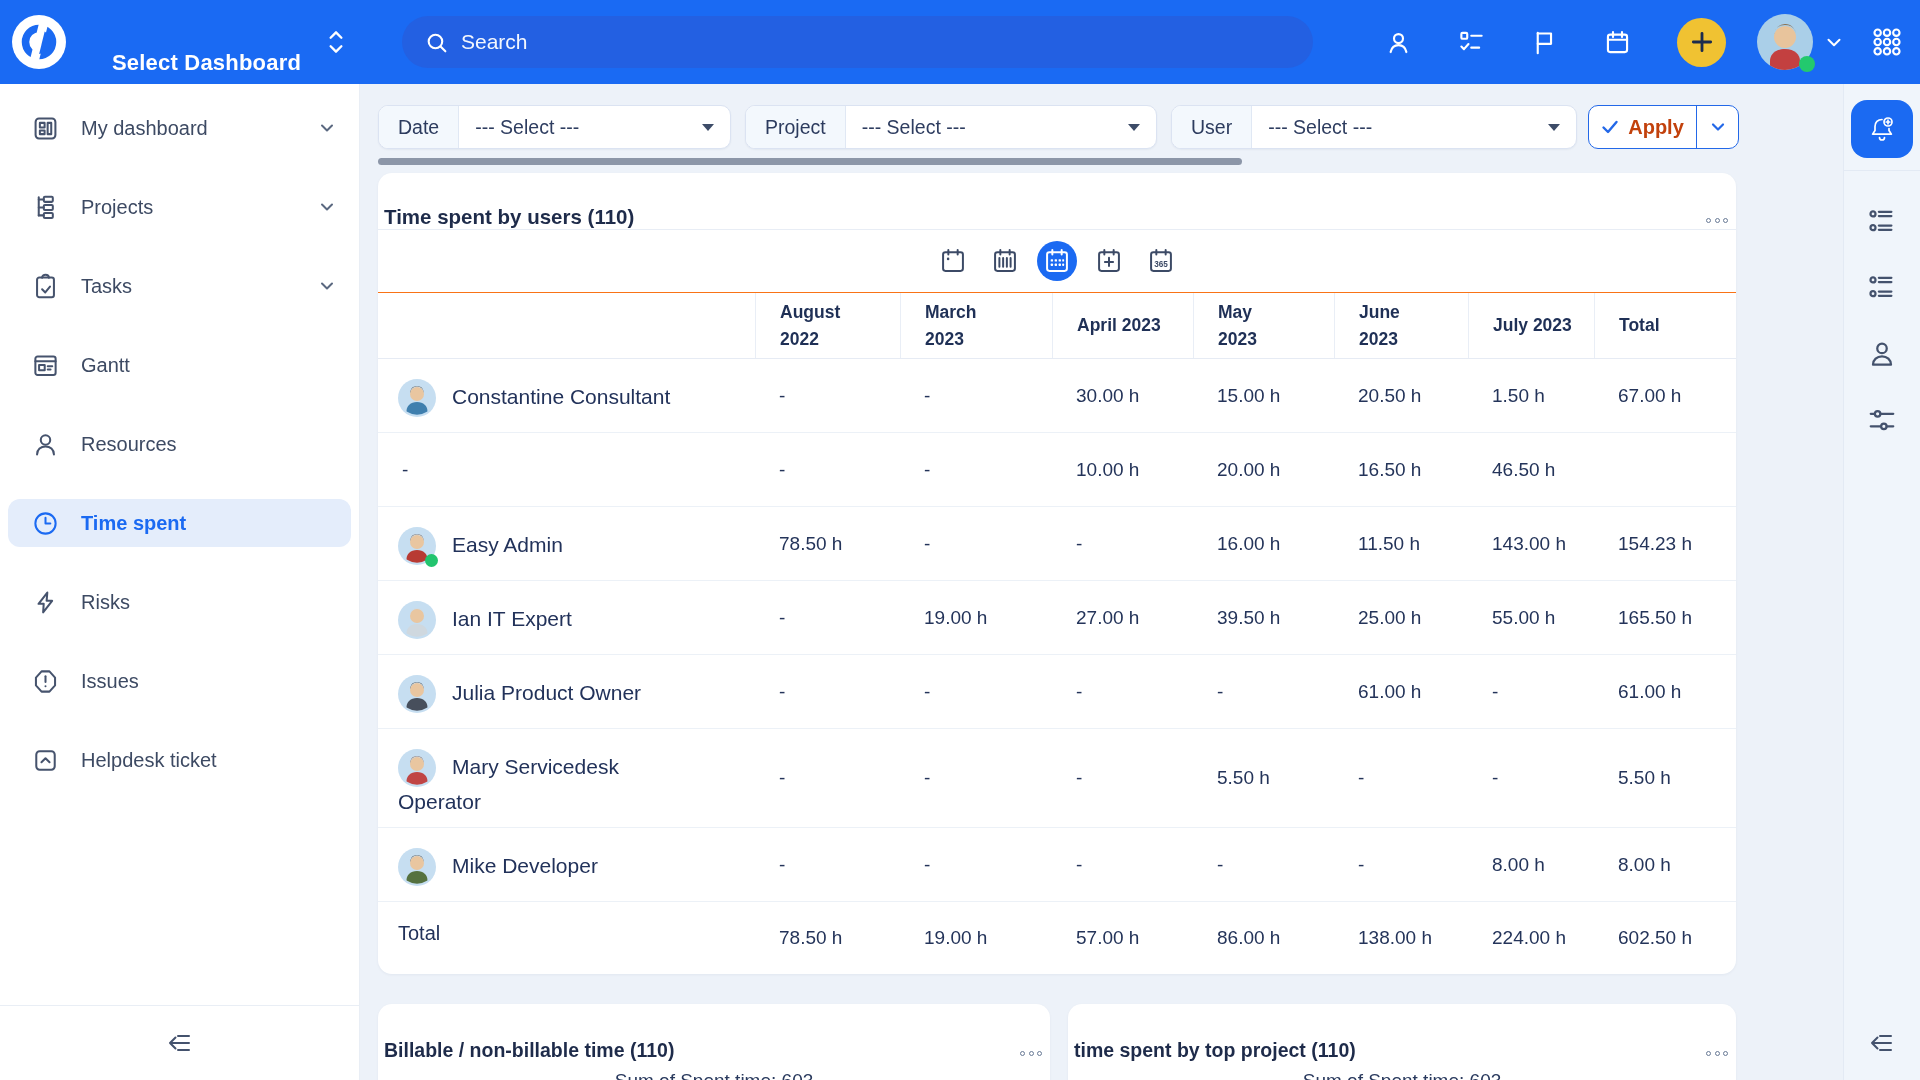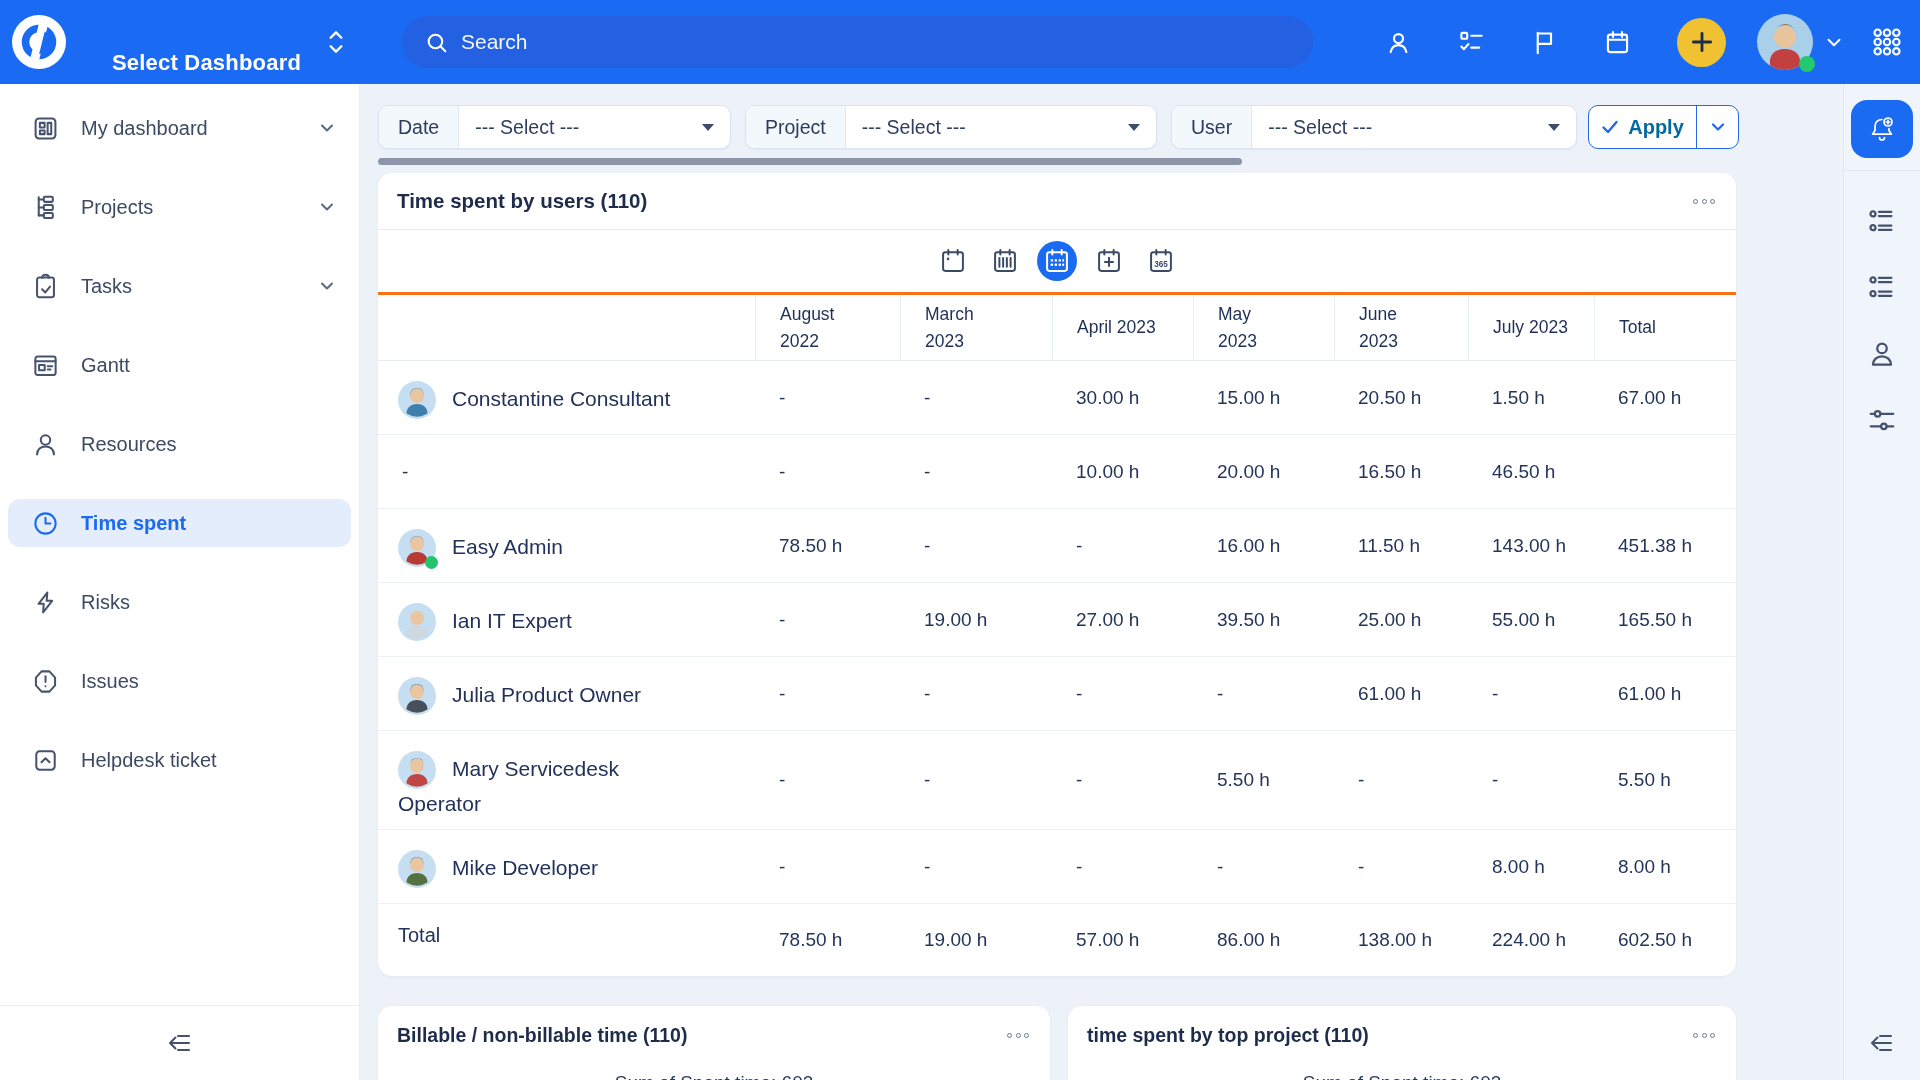--- a/index.html
+++ b/index.html
@@ -54,43 +54,43 @@
   .filter-group { display:flex; height:44px; background:#fff; border:1px solid #dbe3f2; border-radius:10px; overflow:hidden; box-shadow:0 1px 2px rgba(24,40,80,.05); cursor:pointer; }
   .filter-group .flabel { display:flex; align-items:center; padding:0 19px; background:#f3f8fd; border-right:1px solid #e0e8f4; font-size:19.5px; color:#2c3b5e; }
   .filter-group .fvalue { display:flex; align-items:center; flex:1; padding:0 16px; font-size:19.5px; color:#2e3d60; }
   .filter-group .caret { margin-left:auto; width:0; height:0; border-left:6px solid transparent; border-right:6px solid transparent; border-top:7px solid #3d4c68; }
   .fg-date { width:353px; margin-right:14px; }
   .fg-project { width:412px; margin-right:14px; }
   .fg-user { width:406px; margin-right:11px; }
   .apply-btn { display:flex; height:44px; width:151px; background:#fff; border:1.5px solid #2368e8; border-radius:10px; overflow:hidden; cursor:pointer; }
   .apply-main { display:flex; align-items:center; justify-content:center; gap:9px; flex:1; }
   .apply-main svg { width:18px; height:18px; stroke:#2368e8; fill:none; stroke-width:2.4; stroke-linecap:round; stroke-linejoin:round; }
-  .apply-main span { color:#0369a1; font-size:20px; font-weight:700; }
+  .apply-main span { color:#c2410c; font-size:20px; font-weight:700; }
   .apply-chev { width:42px; border-left:1.5px solid #2368e8; display:flex; align-items:center; justify-content:center; }
   .apply-chev svg { width:18px; height:18px; stroke:#2368e8; fill:none; stroke-width:2.2; stroke-linecap:round; stroke-linejoin:round; }
 
   .hscroll { margin-top:9px; width:1358px; height:7px; }
   .hscroll .thumb { width:864px; height:7px; border-radius:4px; background:#8c96a8; cursor:grab; }
 
   .panel { background:#fff; border-radius:14px; box-shadow:0 1px 3px rgba(24,40,80,.05); }
   .users-panel { margin-top:8px; width:1358px; overflow:hidden; }
-  .panel-head { display:flex; align-items:center; height:56px; padding:0 19px; }
+  .panel-head { display:flex; align-items:flex-end; height:56px; padding:0 6px; }
   .panel-title { font-size:20.5px; font-weight:600; color:#1e2b4a; }
   .dots-menu { margin-left:auto; display:flex; gap:3.5px; cursor:pointer; padding:6px 2px; }
   .dots-menu i { width:5px; height:5px; border:1.1px solid #697a96; border-radius:50%; }
   .head-sep { border-top:1px solid #e8edf5; }
 
   .toggles { height:62px; display:flex; align-items:center; justify-content:center; gap:12px; }
   .tgl { width:40px; height:40px; border-radius:50%; display:flex; align-items:center; justify-content:center; color:#3c4a66; cursor:pointer; }
   .tgl svg { width:28px; height:28px; stroke:currentColor; fill:none; stroke-width:1.7; stroke-linecap:round; stroke-linejoin:round; }
   .tgl.active { background:#1b6af2; color:#fff; }
 
   .grid-table { width:1358px; font-size:19px; }
   .trow { display:grid; grid-template-columns:377px 145px 152px 141px 141px 134px 126px 142px; border-bottom:1px solid #ecf1f7; }
-  .thead { border-top:3px solid #f97316; border-bottom:1px solid #e6ebf4; }
+  .thead { border-top:1px solid #f97316; border-bottom:1px solid #e6ebf4;font-weight:bold; }
   .th { display:flex; align-items:center; min-height:65px; padding:0 10px 0 24px; font-size:17.5px; color:#1f3056; line-height:1.5; }
   .th + .th { border-left:1px solid #e9eef6; }
   .th.wrap span { display:block; width:min-content; }
   .td { display:flex; align-items:center; min-height:73px; padding-left:24px; color:#24345a; }
   .td.name { display:block; padding:20px 50px 10px 20px; line-height:30px; font-size:21px; color:#22325a; }
   .td.name .av { display:inline-block; width:38px; height:38px; vertical-align:middle; margin-right:16px; position:relative; }
   .td.name .av svg { display:block; width:38px; height:38px; }
   .td.name .av .odot { position:absolute; right:-2px; bottom:-2px; width:13px; height:13px; border-radius:50%; background:#22c46e; }
   .trow.total { border-bottom:none; }
   .trow.total .td { min-height:72px; }
@@ -479,21 +479,21 @@
                     <circle cx="19" cy="15" r="7" fill="#e9c6a0"></circle>
                     <path d="M12.2 14a6.8 6.8 0 0 1 13.6 0c0-1.5-.7-7-6.8-7s-6.8 5.5-6.8 7z" fill="#6b4a35"></path>
                     <path d="M19 23c-6.6 0-10.4 4.3-10.4 8.6v1a19 19 0 0 0 20.8 0v-1C29.4 27.3 25.6 23 19 23z" fill="#b83a33"></path>
                   </svg><span class="odot"></span></span><span class="uname">Easy Admin</span></div>
               <div class="td">78.50 h</div>
               <div class="td">-</div>
               <div class="td">-</div>
               <div class="td">16.00 h</div>
               <div class="td">11.50 h</div>
               <div class="td">143.00 h</div>
-              <div class="td">451.38 h</div>
+              <div class="td">154.23 h</div>
             </div>
             <div class="trow">
               <div class="td name"><span class="av"><svg viewBox="0 0 38 38">
                     <defs></defs>
                     <circle cx="19" cy="19" r="19" fill="#c6def1"></circle>
                     <circle cx="19" cy="15" r="7" fill="#e9c6a0"></circle>
                     <path d="M12.2 14a6.8 6.8 0 0 1 13.6 0c0-1.5-.7-7-6.8-7s-6.8 5.5-6.8 7z" fill="#d8d8d8"></path>
                     <path d="M19 23c-6.6 0-10.4 4.3-10.4 8.6v1a19 19 0 0 0 20.8 0v-1C29.4 27.3 25.6 23 19 23z" fill="#cfd8df"></path>
                   </svg></span><span class="uname">Ian IT Expert</span></div>
               <div class="td">-</div>

